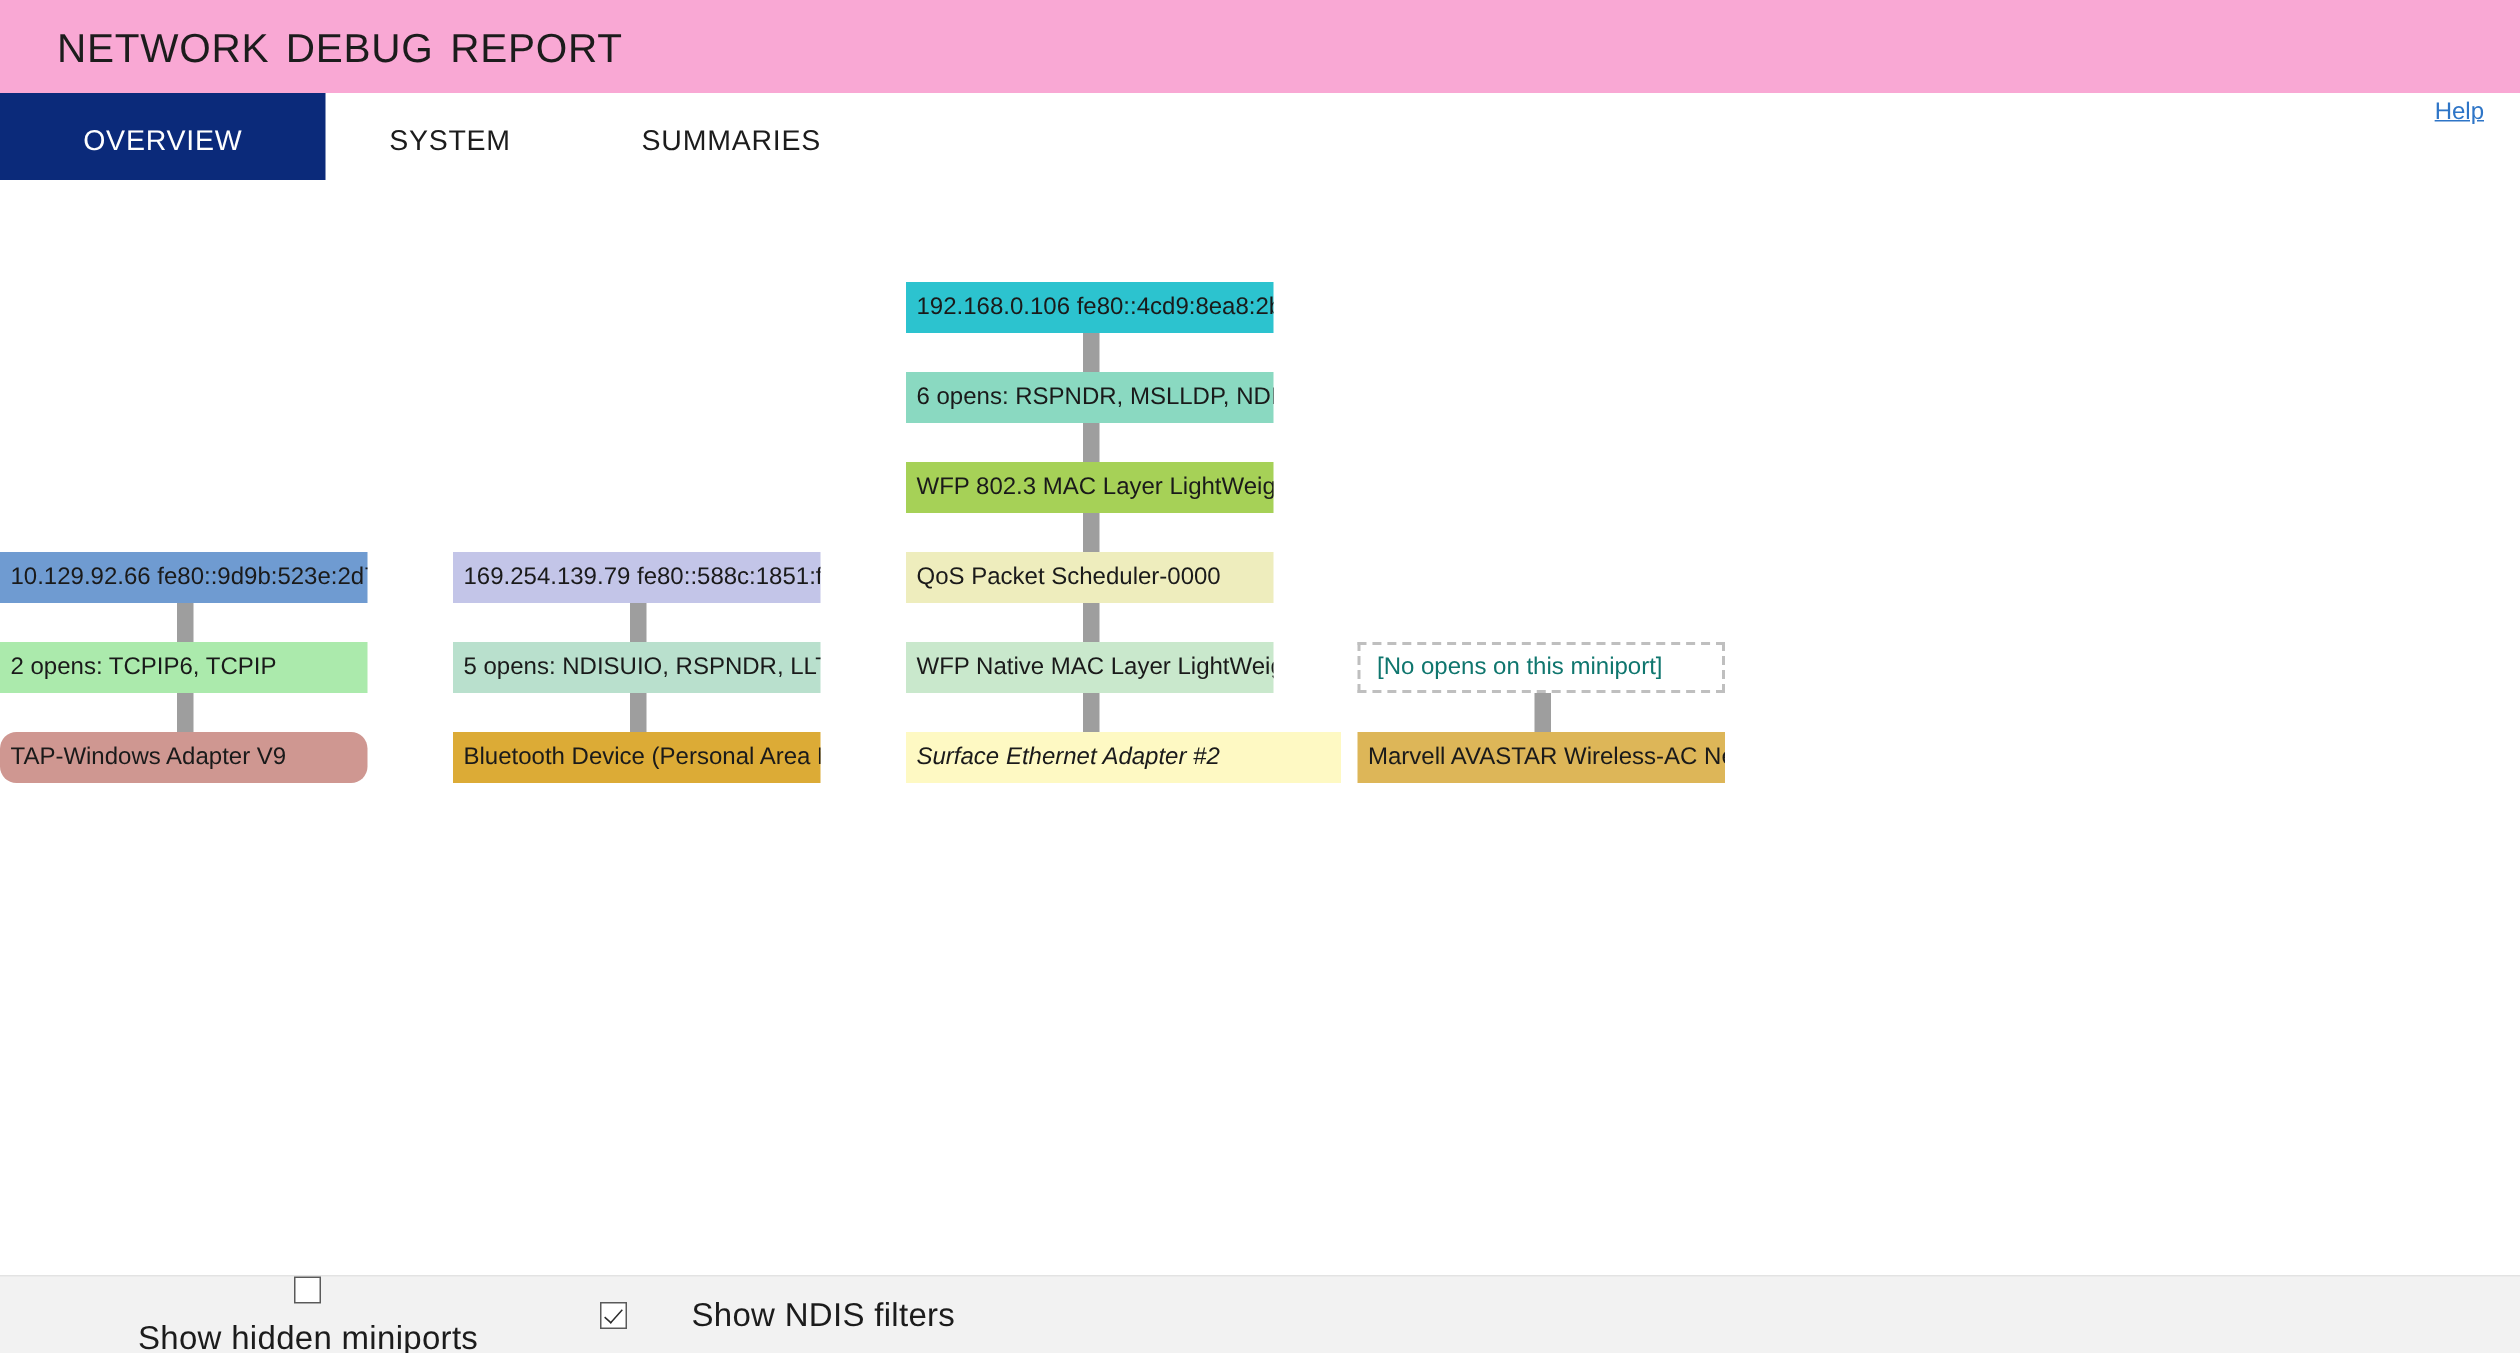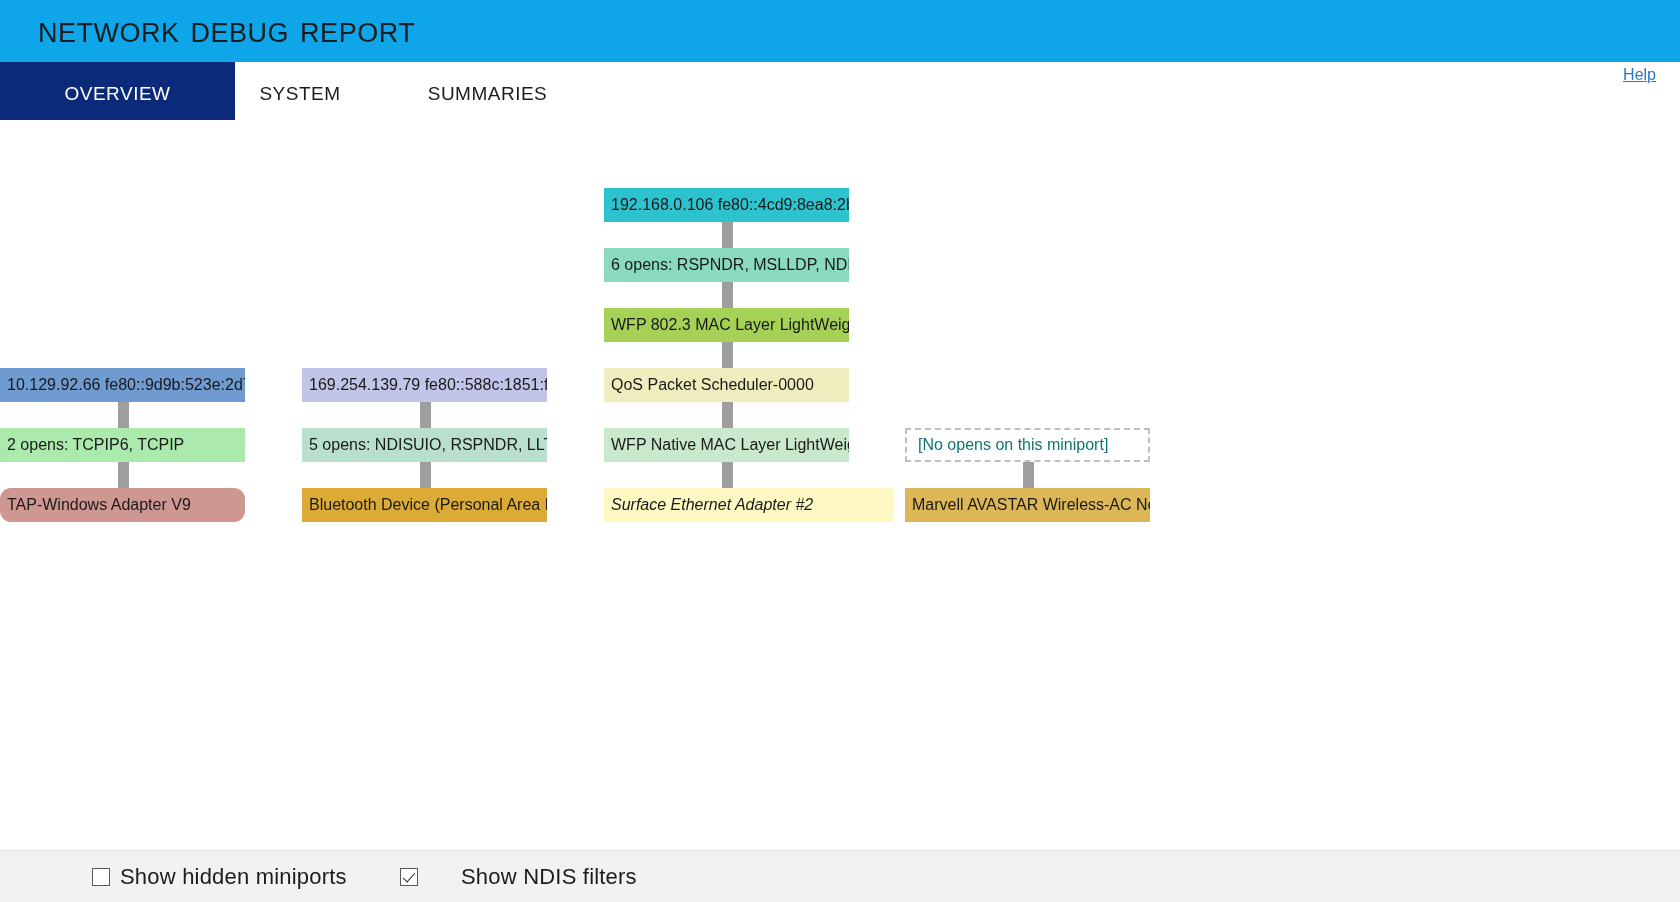--- a/index.html
+++ b/index.html
@@ -14,21 +14,21 @@
     overflow: hidden;
     position: relative;
   }
 
   
   .titlebar {
     position: absolute;
     left: 0; top: 0;
     width: 1680px;
     height: 62px;
-    background: #0ea5e9;
+    background: #f9a8d4;
     border-bottom: 1px solid #e6e6e6;
   }
   .app-title {
     position: absolute;
     left: 38px;
     top: 8px;
     font-size: 38px;
     font-weight: 300;
     color: #1c1c1c;
     letter-spacing: 0.5px;
@@ -60,21 +60,21 @@
     color: #1c1c1c;
     letter-spacing: 0.5px;
     cursor: pointer;
     box-sizing: border-box;
     white-space: nowrap;
   }
   .tab.active {
     background: #0b2a7a;
     color: #ffffff;
   }
-  .tab-overview { left: 0px;   width: 235px; align-items: center; }
+  .tab-overview { left: 0px;   width: 217px; align-items: center; }
   .tab-system   { left: 240px; width: 120px; }
   .tab-summaries{ left: 405px; width: 165px; justify-content: center; }
 
   .help-link {
     position: absolute;
     right: 24px;
     top: 66px;
     font-size: 16px;
     font-weight: 300;
     color: #2e75c7;
@@ -138,21 +138,21 @@
   .opt {
     position: absolute;
     top: 0;
     height: 52px;
     display: flex;
     align-items: center;
     gap: 10px;
     cursor: pointer;
     white-space: nowrap;
   }
-  .opt-1 { left: 92px; }
+  .opt-1 { left: 92px; flex-direction: column; }
   .opt-2 { left: 400px; gap: 43px; }
   .opt-3 { left: 645px; }
 
   .checkbox {
     width: 18px;
     height: 18px;
     border: 1px solid #5a5a5a;
     background: #ffffff;
     box-sizing: border-box;
     position: relative;

